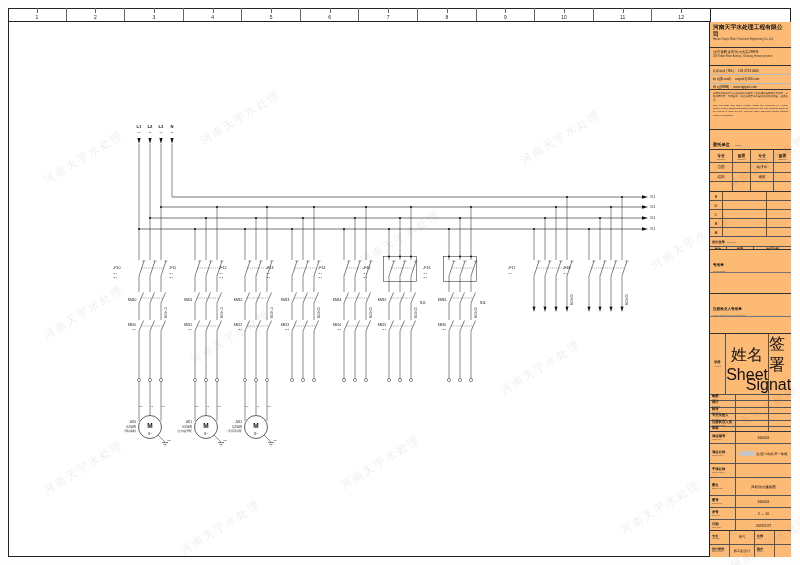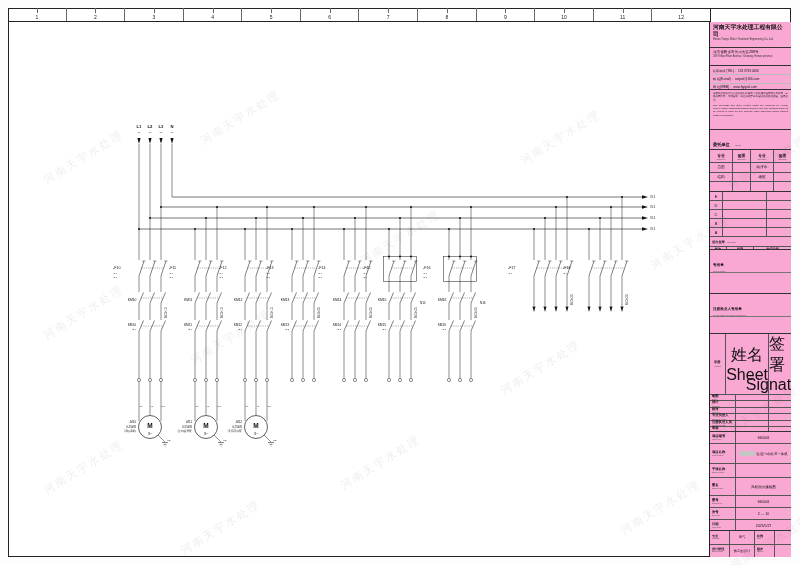--- a/index.html
+++ b/index.html
@@ -16,21 +16,21 @@
   .ruler-tick{position:absolute;left:50%;top:0;width:0.6px;height:5px;background:#666}
   
   #schematic{position:absolute;left:0;top:0;width:800px;height:565px;z-index:2}
   svg text{font-family:"Liberation Sans",sans-serif}
   
   .wm-layer{position:absolute;inset:0;z-index:6;pointer-events:none}
   .wm{position:absolute;font-size:11px;letter-spacing:2px;color:rgba(60,60,60,0.09);
       transform:rotate(-32deg);white-space:nowrap}
   
   .titleblock{position:absolute;left:709px;top:22px;width:82px;height:535px;z-index:3;
-      border-left:0.8px solid #222;box-sizing:border-box;display:flex;flex-direction:column;background:#f9a8d4}
+      border-left:0.8px solid #222;box-sizing:border-box;display:flex;flex-direction:column;background:#fdba74}
   .tb-sec{border-bottom:0.5px solid #333;box-sizing:border-box;overflow:hidden}
   .sec-company{height:26px;padding:2px 3px 0 3px}
   .company-name{font-size:5.8px;font-weight:bold;line-height:1.15}
   .company-name-en{font-size:2.6px;color:#333;line-height:1.25;margin-top:1px}
   .sec-address{height:18px;padding:1.5px 3px 0 3px}
   .addr-cn{font-size:3.6px;line-height:1.3}
   .addr-en{font-size:2.6px;color:#333;line-height:1.25;margin-top:1px}
   .sec-contacts{height:24px;padding:1px 0 0 0}
   .c-row{display:flex;height:7.3px;align-items:center;border-bottom:0.3px solid #bbb;padding:0 3px}
   .c-row:last-child{border-bottom:none}

